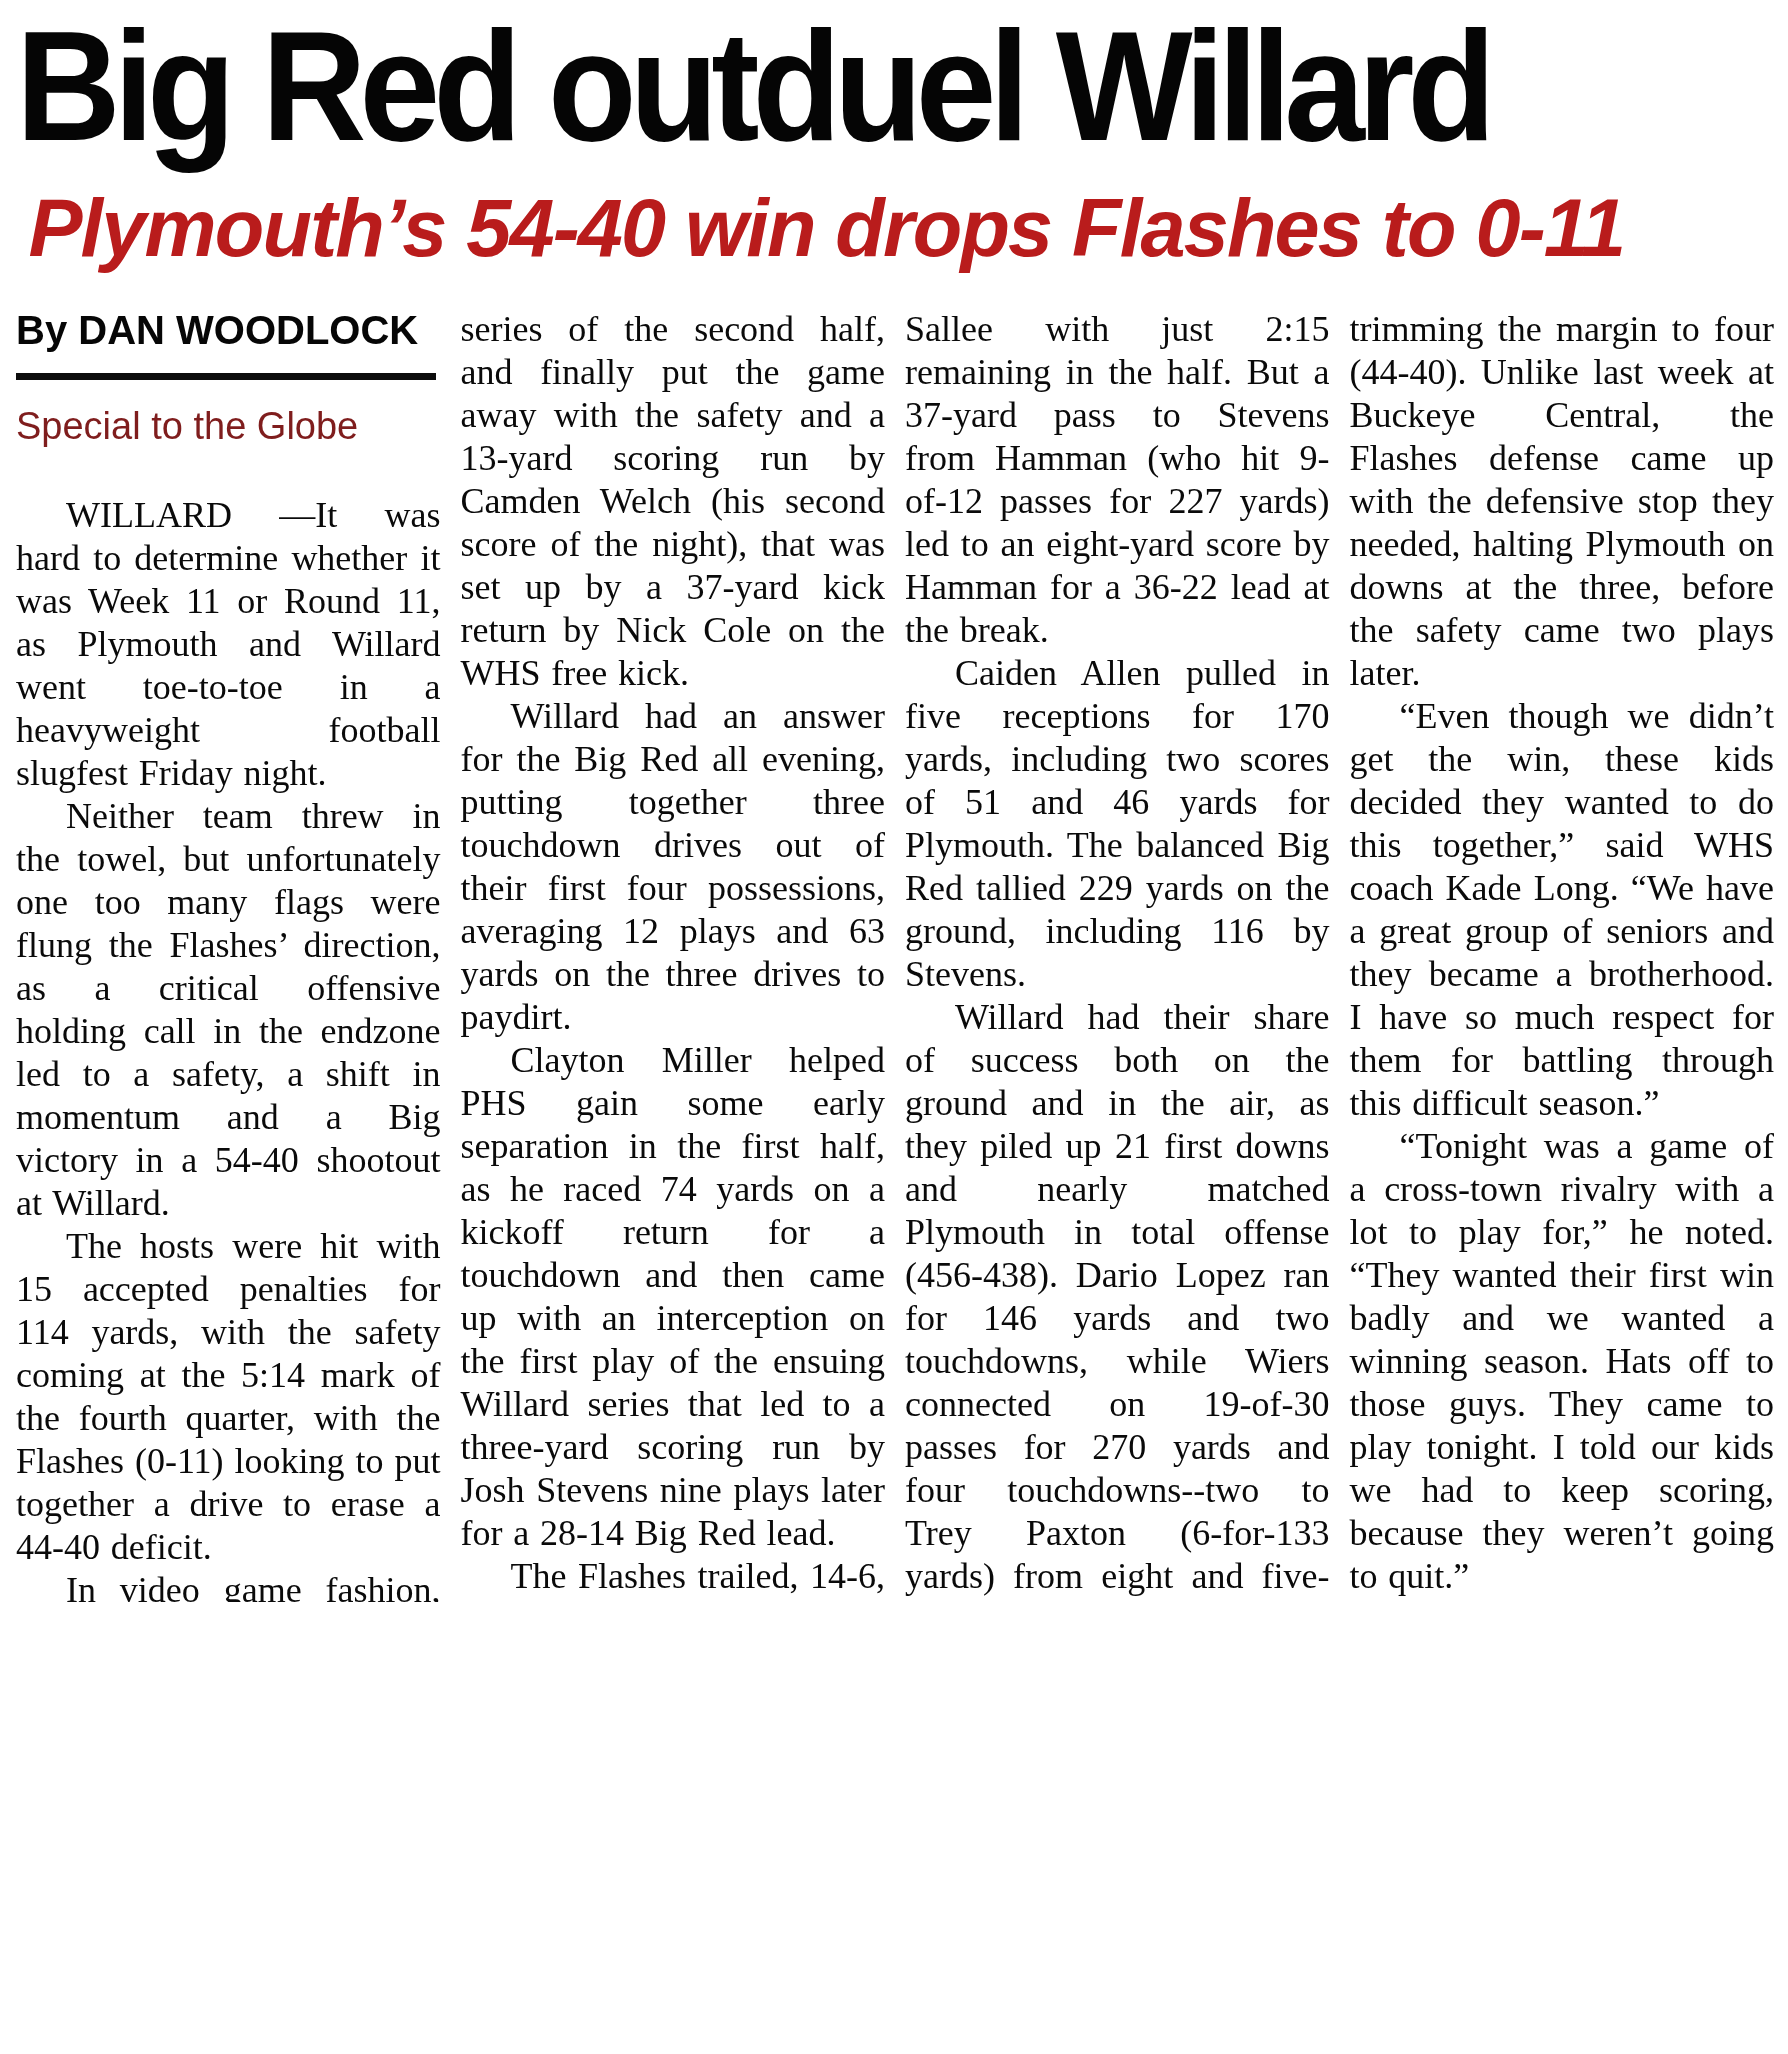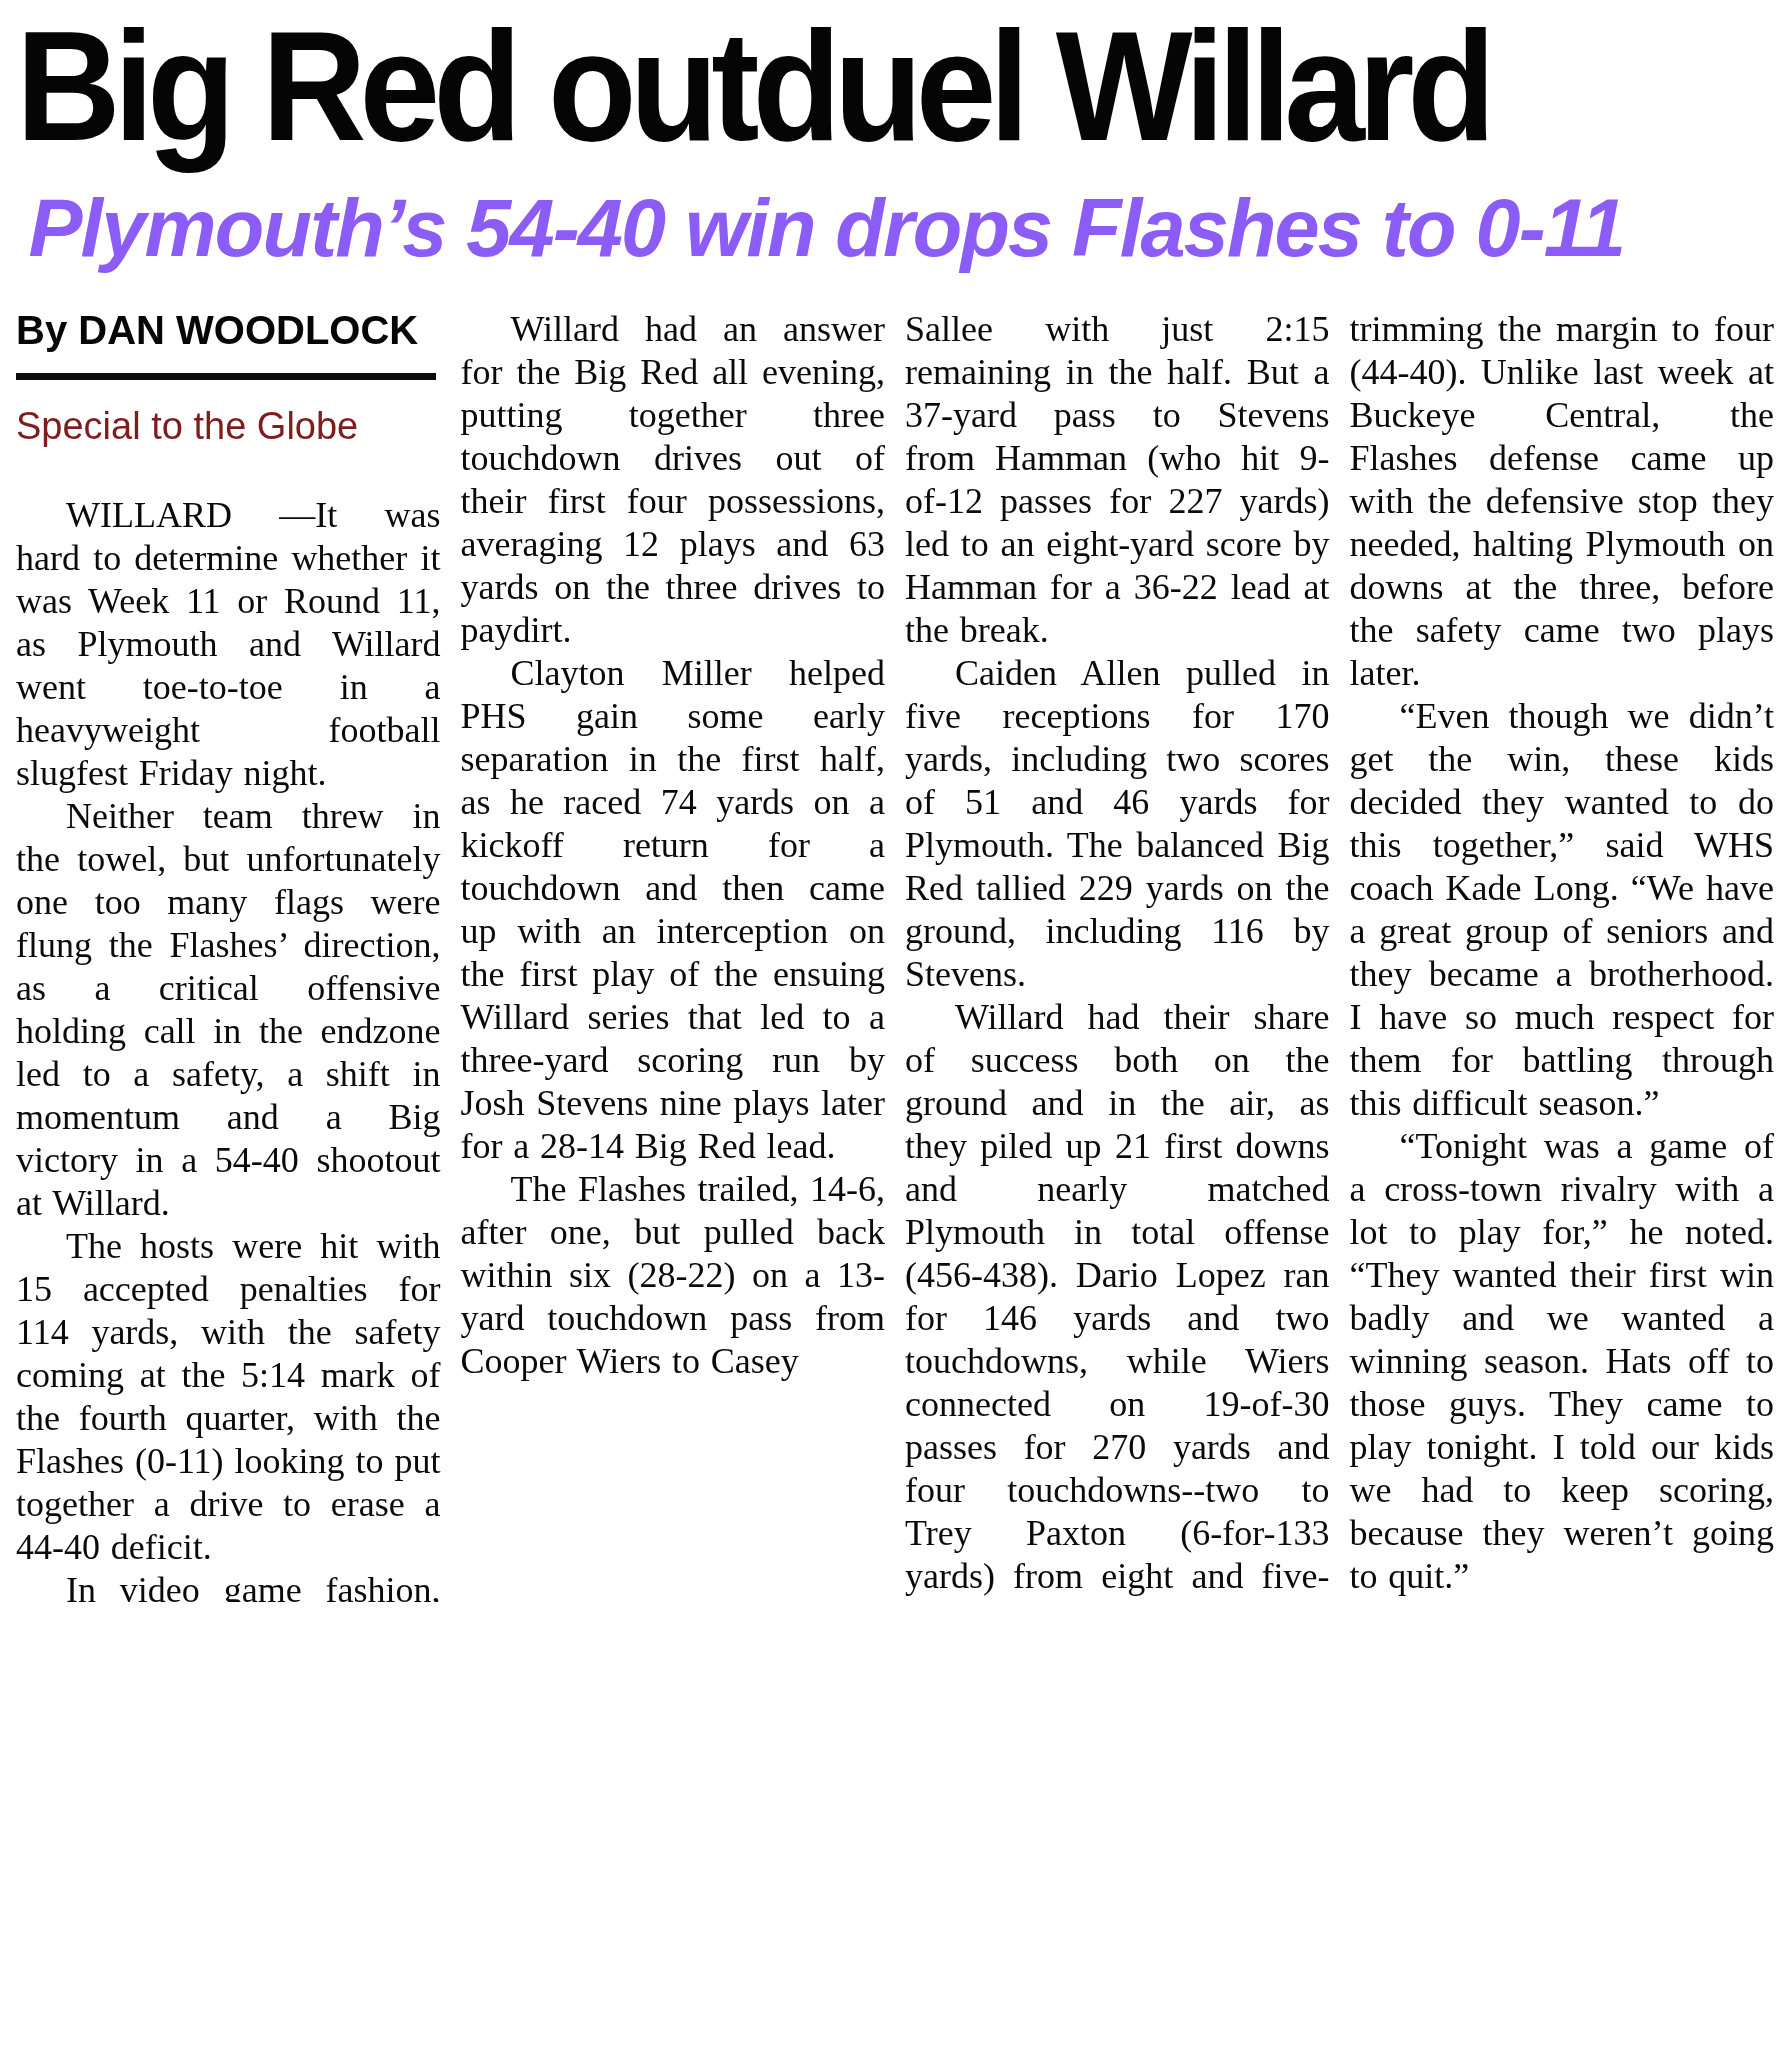--- a/index.html
+++ b/index.html
@@ -30,21 +30,21 @@
     transform-origin: top left;
   }
   .subheadline {
     margin: 30px 0 0 12.4px;
     font-family: "Liberation Sans", sans-serif;
     font-style: italic;
     font-weight: bold;
     font-size: 81px;
     line-height: 1.05;
     letter-spacing: -1.8px;
-    color: #8b5cf6;
+    color: #b91c1c;
     white-space: nowrap;
   }
   .columns {
     display: flex;
     gap: 20px;
     margin-top: 37px;
   }
   .col {
     flex: 1 1 0;
     min-width: 0;
@@ -101,20 +101,21 @@
         <div class="byline-rule"></div>
         <div class="credit">Special to the Globe</div>
       </div>
       <p class="para">WILLARD —It was hard to determine whether it was Week 11 or Round 11, as Plymouth and Willard went toe-to-toe in a heavyweight football slugfest Friday night.</p>
       <p class="para">Neither team threw in the towel, but unfortunately one too many flags were flung the Flashes’ direction, as a critical offensive holding call in the endzone led to a safety, a shift in momentum and a Big victory in a 54-40 shootout at Willard.</p>
       <p class="para">The hosts were hit with 15 accepted penalties for 114 yards, with the safety coming at the 5:14 mark of the fourth quarter, with the Flashes (0-11) looking to put together a drive to erase a 44-40 deficit.</p>
       <p class="para">In video game fashion, both teams marched up and down the field all night. Plymouth (6-5) scored touchdowns on all five first half possessions, as well as their first</p>
     </div>
 
     <div class="col">
+      <p class="para no-indent">series of the second half, and finally put the game away with the safety and a 13-yard scoring run by Camden Welch (his second score of the night), that was set up by a 37-yard kick return by Nick Cole on the WHS free kick.</p>
       <p class="para">Willard had an answer for the Big Red all evening, putting together three touchdown drives out of their first four possessions, averaging 12 plays and 63 yards on the three drives to paydirt.</p>
       <p class="para">Clayton Miller helped PHS gain some early separation in the first half, as he raced 74 yards on a kickoff return for a touchdown and then came up with an interception on the first play of the ensuing Willard series that led to a three-yard scoring run by Josh Stevens nine plays later for a 28-14 Big Red lead.</p>
       <p class="para">The Flashes trailed, 14-6, after one, but pulled back within six (28-22) on a 13-yard touchdown pass from Cooper Wiers to Casey</p>
     </div>
 
     <div class="col">
       <p class="para no-indent">Sallee with just 2:15 remaining in the half. But a 37-yard pass to Stevens from Hamman (who hit 9-of-12 passes for 227 yards) led to an eight-yard score by Hamman for a 36-22 lead at the break.</p>
       <p class="para">Caiden Allen pulled in five receptions for 170 yards, including two scores of 51 and 46 yards for Plymouth. The balanced Big Red tallied 229 yards on the ground, including 116 by Stevens.</p>
       <p class="para">Willard had their share of success both on the ground and in the air, as they piled up 21 first downs and nearly matched Plymouth in total offense (456-438). Dario Lopez ran for 146 yards and two touchdowns, while Wiers connected on 19-of-30 passes for 270 yards and four touchdowns--two to Trey Paxton (6-for-133 yards) from eight and five-yards out, along with a two-yard touchdown pass to Carson Cinniger.</p>
     </div>

